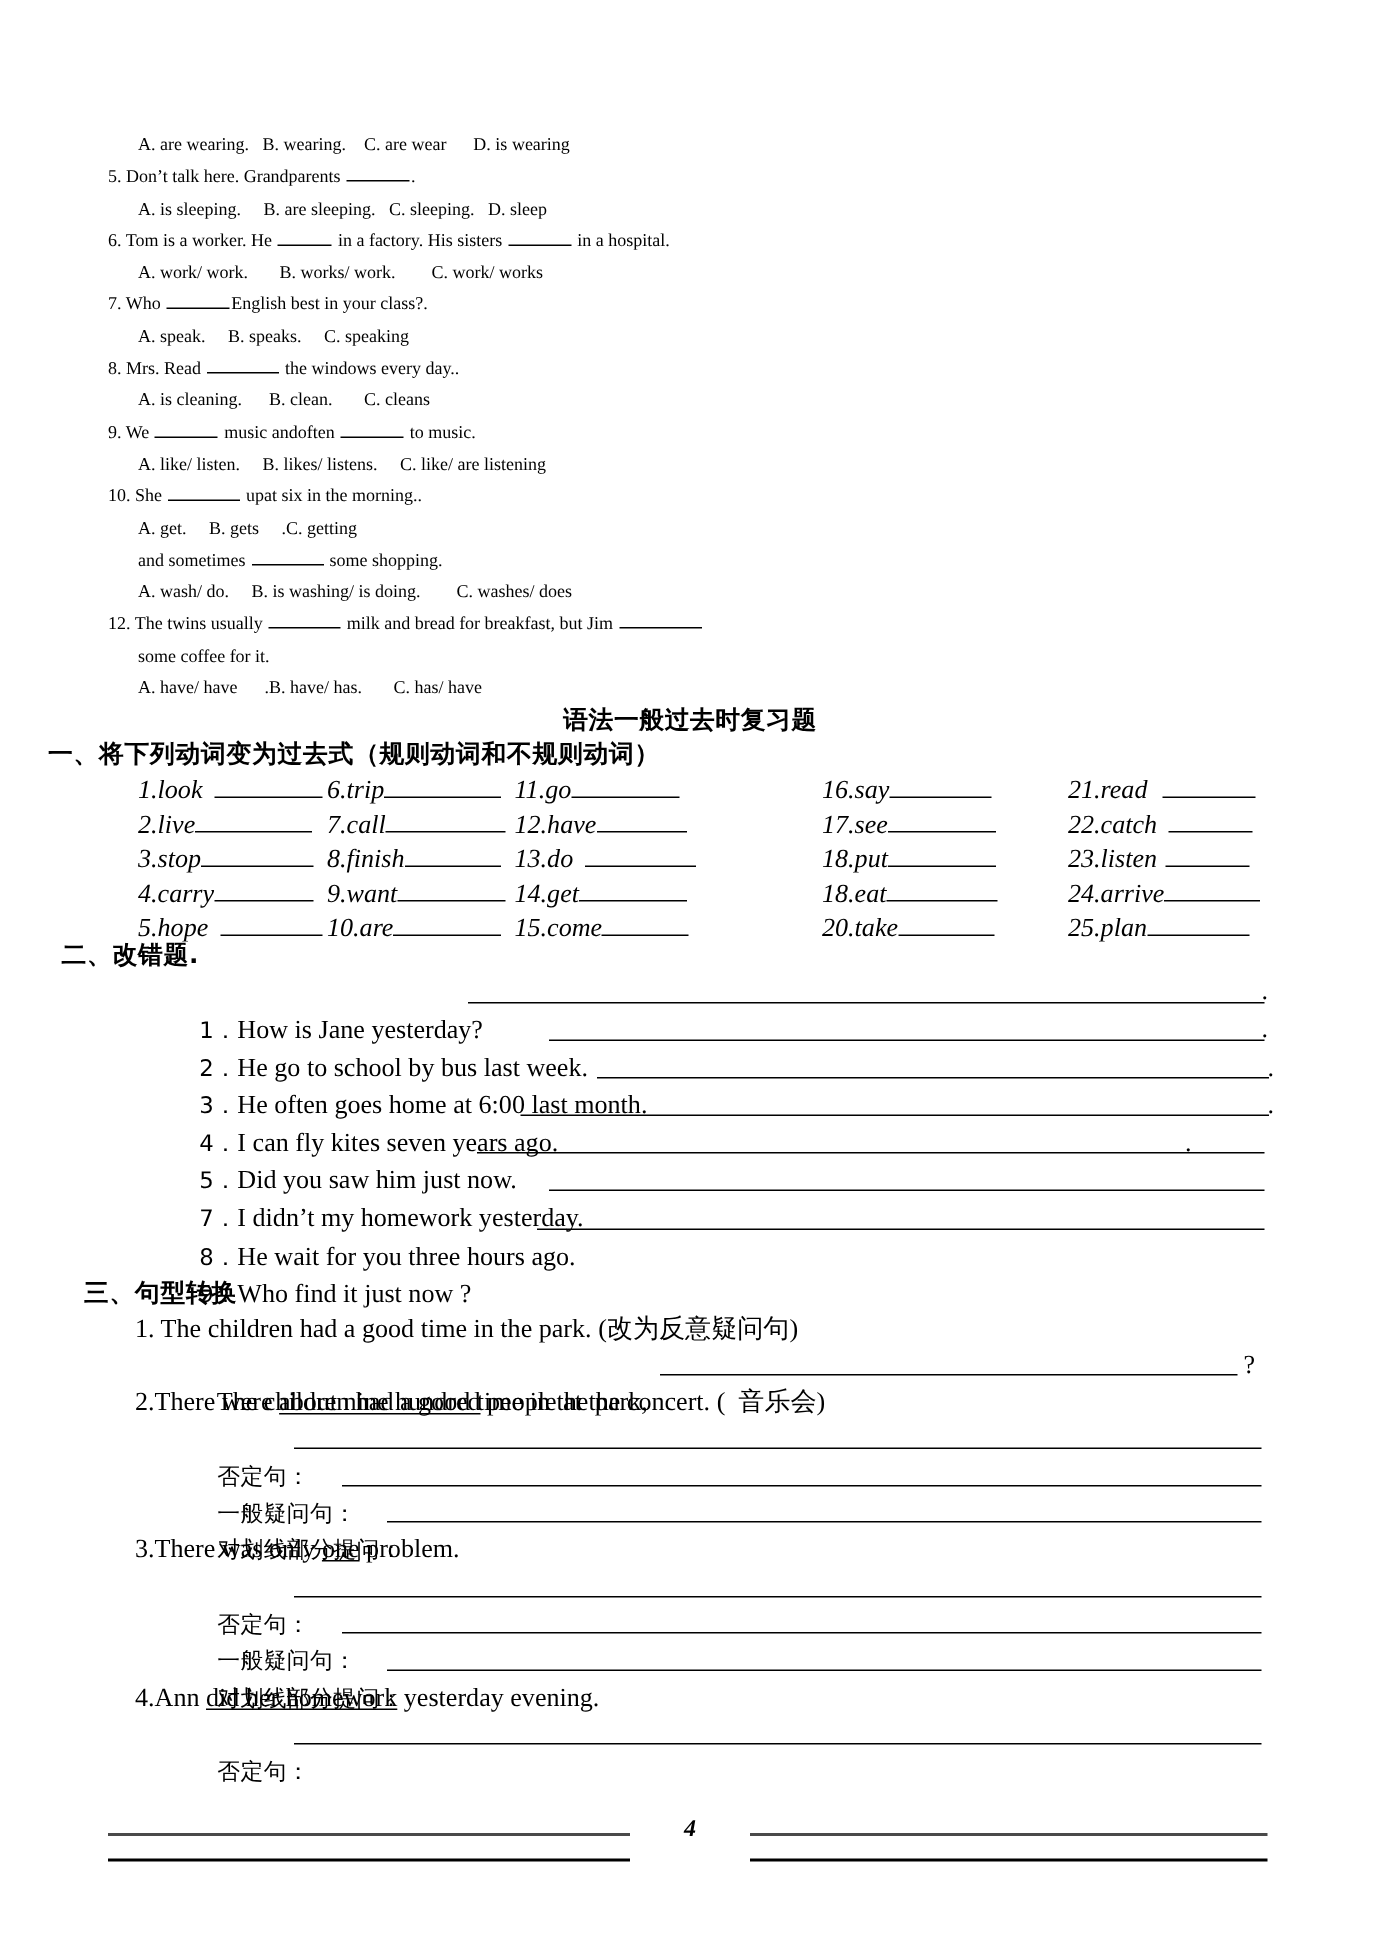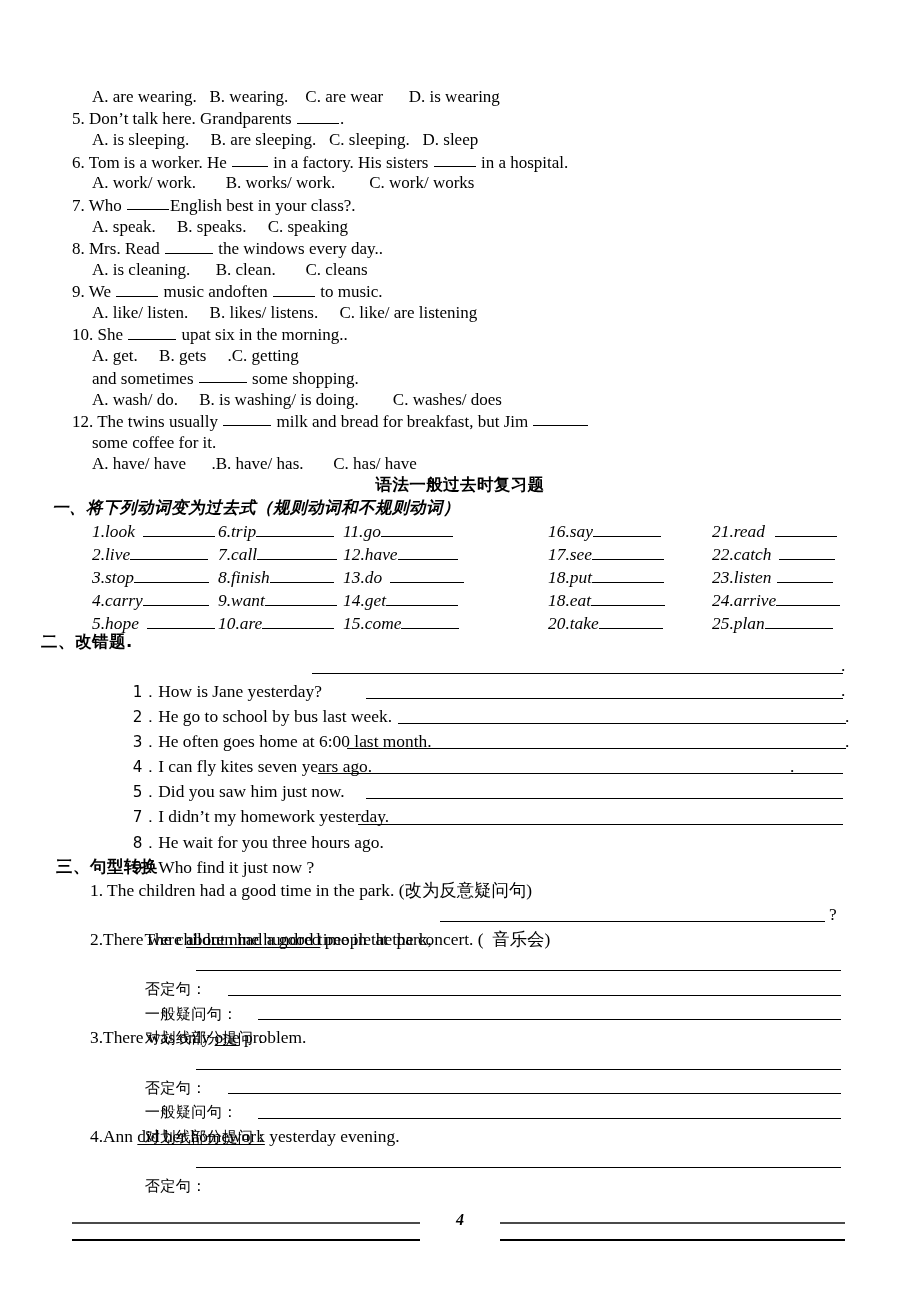--- a/index.html
+++ b/index.html
@@ -24,21 +24,21 @@
   }
   .body-area {
     position: absolute;
     left: 0;
     top: 86px;
     width: 920px;
   }
 
   
   .ln {
-    font-size: 17px;
+    font-size: 12px;
     line-height: 21.3px;
     white-space: pre;
     padding-left: 72px;
   }
   .ln.ind1 { padding-left: 92px; }
 
   
   .blk {
     display: inline-block;
     border-bottom: 1px solid #000;
@@ -192,21 +192,21 @@
 
     <div class="ln ind1"><span>and sometimes </span><span class="blk w48"></span><span> some shopping.</span></div>
     <div class="ln ind1"><span>A. wash/ do.     B. is washing/ is doing.        C. washes/ does</span></div>
 
     <div class="ln"><span>12. The twins usually </span><span class="blk w48"></span><span> milk and bread for breakfast, but Jim </span><span class="blk w55"></span></div>
     <div class="ln ind1"><span>some coffee for it.</span></div>
     <div class="ln ind1"><span>A. have/ have      .B. have/ has.       C. has/ have</span></div>
 
     <div class="ln cn-center">语法一般过去时复习题</div>
 
-    <div class="ln cn-head" style="padding-left:52px;font-style:italic;">一、将下列动词变为过去式（规则动词和不规则动词）</div>
+    <div class="ln cn-head" style="padding-left:32px;">一、将下列动词变为过去式（规则动词和不规则动词）</div>
 
     <div class="verb-table">
       <div class="verb-col" style="left:92px;">
         <div class="verb-row"><span>1.look</span><span class="vblank" style="width:72px;margin-left:8px;"></span></div>
         <div class="verb-row"><span>2.live</span><span class="vblank" style="width:78px;"></span></div>
         <div class="verb-row"><span>3.stop</span><span class="vblank" style="width:75px;"></span></div>
         <div class="verb-row"><span>4.carry</span><span class="vblank" style="width:66px;"></span></div>
         <div class="verb-row"><span>5.hope</span><span class="vblank" style="width:68px;margin-left:8px;"></span></div>
       </div>
       <div class="verb-col" style="left:218px;">

